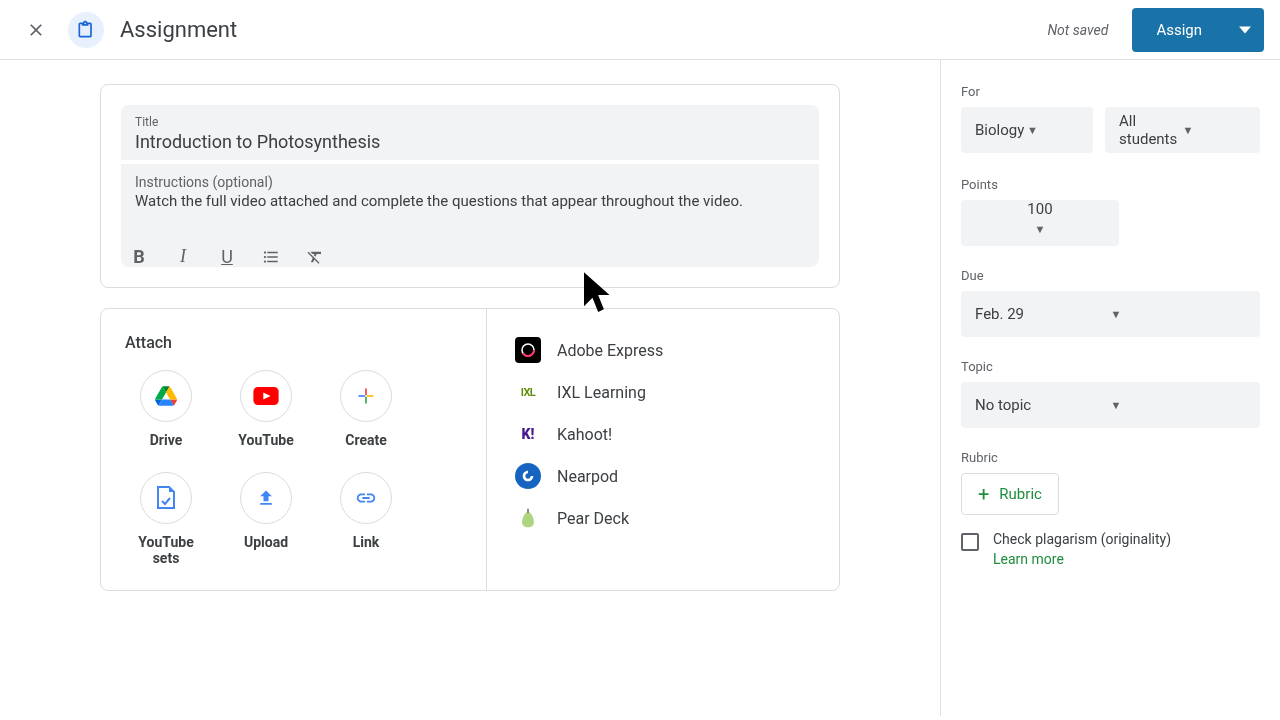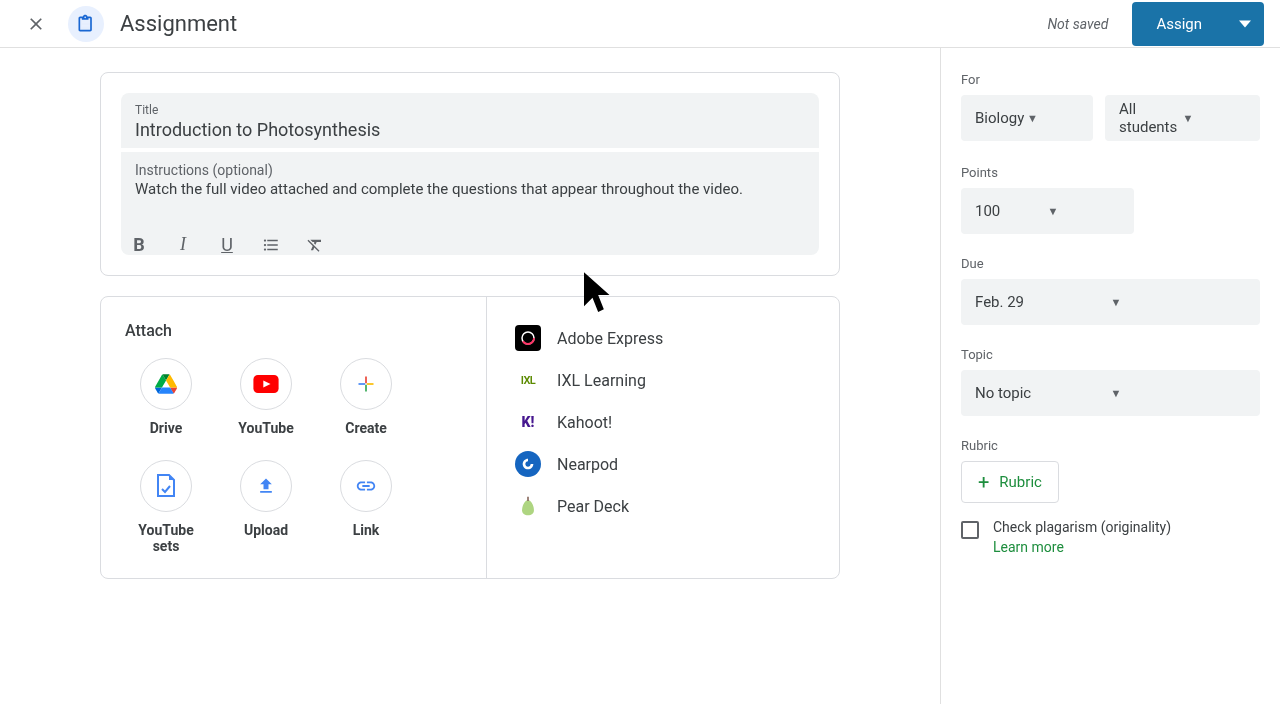--- a/index.html
+++ b/index.html
@@ -1,17 +1,17 @@
 <!DOCTYPE html>
 <html><head>
 <meta charset="utf-8">
 <style>
 * { box-sizing: border-box; margin: 0; padding: 0; }
 body { font-family: 'Google Sans', Roboto, Arial, sans-serif; background: #fff; color: #3c4043; width: 1280px; height: 720px; overflow: hidden; }
-.header { display: flex; align-items: center; height: 48px; padding: 0 16px; border-bottom: 1px solid #e0e0e0; }
+.header { display: flex; align-items: center; height: 60px; padding: 0 16px; border-bottom: 1px solid #e0e0e0; }
 .close-x { width:40px; height:40px; display:flex; align-items:center; justify-content:center; cursor:pointer; color:#5f6368; border-radius:50%;}
 .header-icon { width: 36px; height: 36px; background: #e8f0fe; border-radius: 50%; display: flex; align-items: center; justify-content: center; margin-left: 12px; margin-right: 16px; color: #1967d2; }
 .header-title { font-size: 22px; color: #3c4043; }
 .header-spacer { flex: 1; }
 .not-saved { font-style: italic; color: #5f6368; font-size: 14px; margin-right: 24px; }
 .assign-group { display: flex; }
 .assign-btn { background: #1a73a8; color: #fff; border: none; padding: 0 24px; height: 44px; font-size: 15px; border-radius: 4px 0 0 4px; cursor: pointer; font-family: inherit; }
 .assign-caret { background: #1a73a8; border-left: 1px solid rgba(255,255,255,.3); width: 38px; height: 44px; border: none; border-radius: 0 4px 4px 0; display: flex; align-items: center; justify-content: center; cursor: pointer; color: #fff;}
 
 .body { display: flex; height: calc(100% - 64px); }
@@ -233,21 +233,21 @@
           <span class="caret">▼</span>
         </div>
         <div class="dropdown">
           <span>All students</span>
           <span class="caret">▼</span>
         </div>
       </div>
     </div>
     <div class="sect">
       <div class="side-label">Points</div>
-      <div class="dropdown" style="width:173px;">
+      <div class="dropdown" style="width:158px;flex-direction:column;">
         <span>100</span>
         <span class="caret">▼</span>
       </div>
     </div>
     <div class="sect">
       <div class="side-label">Due</div>
       <div class="dropdown">
         <span>Feb. 29</span>
         <span class="caret">▼</span>
       </div>

